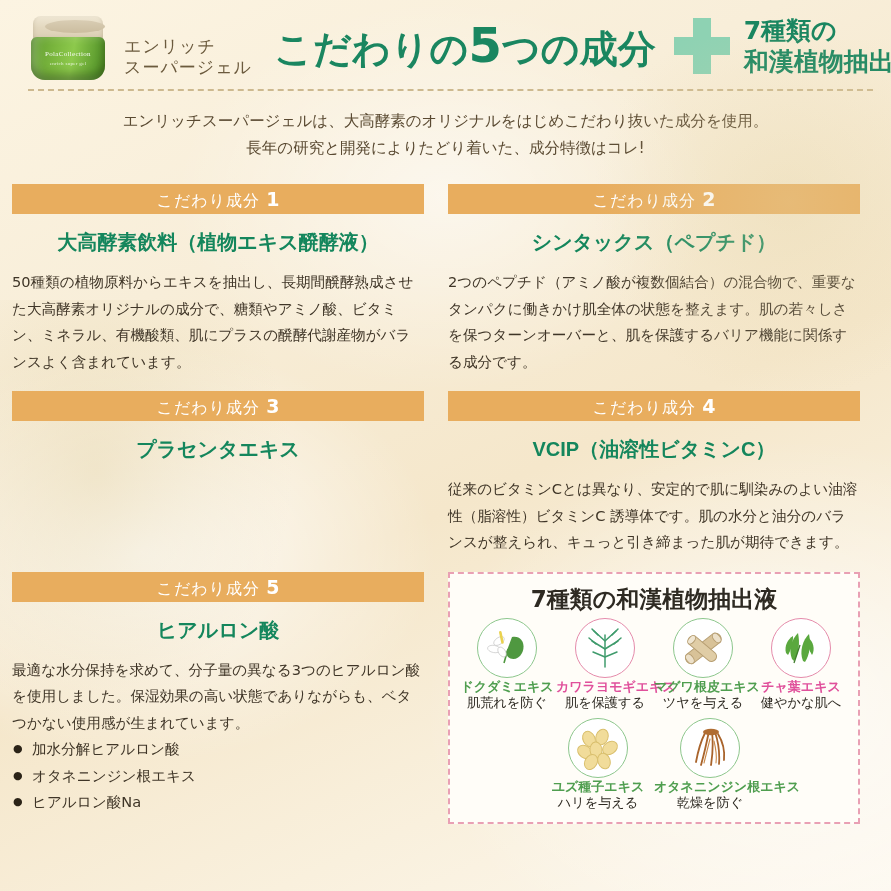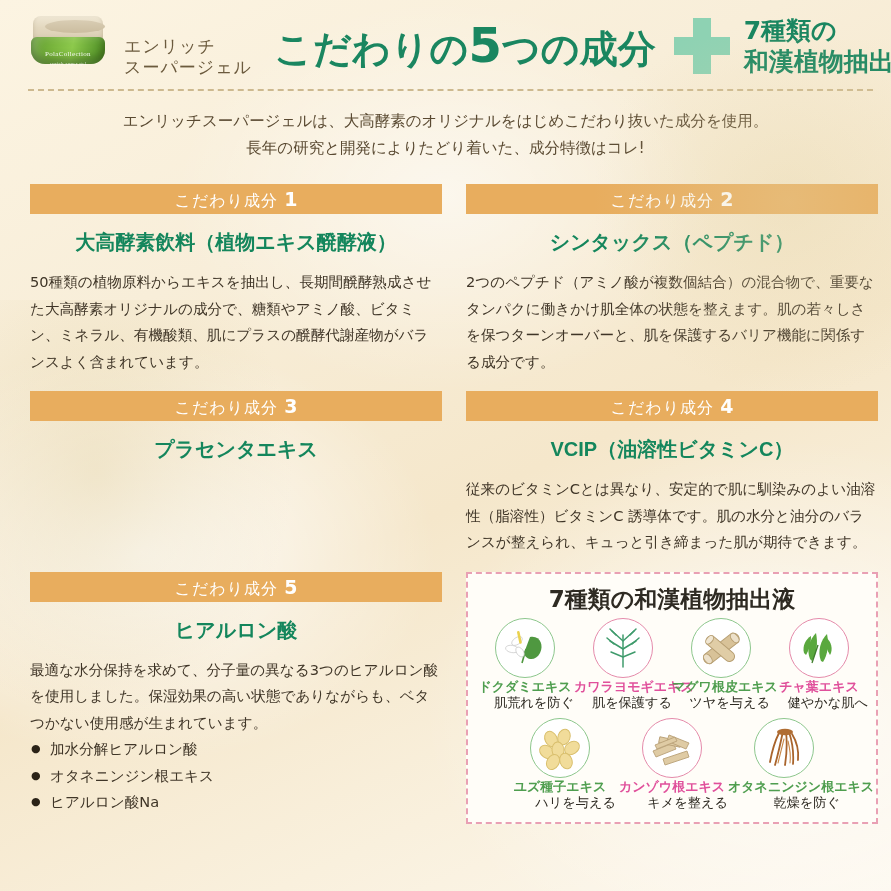--- a/index.html
+++ b/index.html
@@ -71,21 +71,21 @@
   .jar-lid-top {
     position: absolute;
     left: 12px; top: 4px;
     width: 60px; height: 13px;
     border-radius: 50%;
     background: linear-gradient(180deg, #d9cdb4 0%, #cbbd9f 100%);
   }
   .jar-body {
     position: absolute;
     left: 5px; top: 27px;
-    width: 74px; height: 27px;
+    width: 74px; height: 43px;
     border-radius: 6px 6px 14px 14px;
     background: linear-gradient(100deg, #5f9a2f 0%, #79b53d 30%, #8dc94c 55%, #5f9e30 85%, #49801f 100%);
     box-shadow: inset 0 -6px 9px rgba(30,60,10,0.45), inset 6px 0 8px rgba(255,255,255,0.25);
   }
   .jar-label {
     position: absolute;
     left: 0; top: 13px;
     width: 100%;
     text-align: center;
     font-size: 7px;
@@ -155,21 +155,21 @@
     font-size: 15.5px;
     line-height: 27px;
     margin-top: 16px;
     padding: 0 70px;
     font-family: "DejaVu Sans", sans-serif;
   }
 
   
   .grid {
     margin-top: 22px;
-    padding: 0 30px;
+    padding: 0 12px;
     display: grid;
     grid-template-columns: 412px 412px;
     column-gap: 24px;
     row-gap: 16px;
   }
   .cell { position: relative; }
   .band {
     background: #e8ad5e;
     color: #ffffff;
     text-align: center;
@@ -261,21 +261,20 @@
     font-family: "DejaVu Sans", sans-serif;
   }
   .herb-name.green { color: #4f9e4f; }
   .herb-name.pink  { color: #e0509b; }
   .herb-desc {
     font-size: 13.2px;
     line-height: 18px;
     color: #2e2a22;
     white-space: nowrap;
     font-family: "DejaVu Sans", sans-serif;
-    text-align: right;
   }
   .herb-svg { position: absolute; left: 0; top: 0; width: 100%; height: 100%; }
 </style>
 </head>
 <body>
 
 <div class="page">
 
   <div class="header">
 
@@ -444,35 +443,20 @@
                   <ellipse cx="27" cy="31" rx="6" ry="8" transform="rotate(-5 27 31)"></ellipse>
                   <ellipse cx="22" cy="43" rx="6" ry="8" transform="rotate(30 22 43)"></ellipse>
                   <ellipse cx="35" cy="42" rx="6" ry="8" transform="rotate(-20 35 42)"></ellipse>
                 </g>
               </svg>
             </div>
             <div class="herb-name green">ユズ種子エキス</div>
             <div class="herb-desc">ハリを与える</div>
           </div>
 
-          <div class="herb">
-            <div class="herb-circle pink">
-              <svg class="herb-svg" viewBox="0 0 58 58">
-                <g fill="#dfcba4" stroke="#b9a077" stroke-width=".9">
-                  <path d="M10 32 L30 24 L33 30 L13 38 Z"></path>
-                  <path d="M16 20 L38 20 L38 26 L16 26 Z" transform="rotate(12 27 23)"></path>
-                  <path d="M20 40 L44 32 L46 38 L22 46 Z"></path>
-                  <path d="M26 16 L46 24 L43 30 L24 22 Z"></path>
-                  <path d="M12 26 L32 18 L34 22 L14 30 Z"></path>
-                </g>
-              </svg>
-            </div>
-            <div class="herb-name pink">カンゾウ根エキス</div>
-            <div class="herb-desc">キメを整える</div>
-          </div>
 
           <div class="herb">
             <div class="herb-circle green">
               <svg class="herb-svg" viewBox="0 0 58 58">
                 <g stroke="#a9642c" stroke-width="1.8" fill="none" stroke-linecap="round">
                   <path d="M28 12 C26 22 24 32 20 46"></path>
                   <path d="M31 12 C32 22 32 34 30 46"></path>
                   <path d="M34 13 C37 22 39 32 38 45"></path>
                   <path d="M24 14 C20 22 17 32 15 43"></path>
                   <path d="M37 15 C42 23 44 31 43 41"></path>

